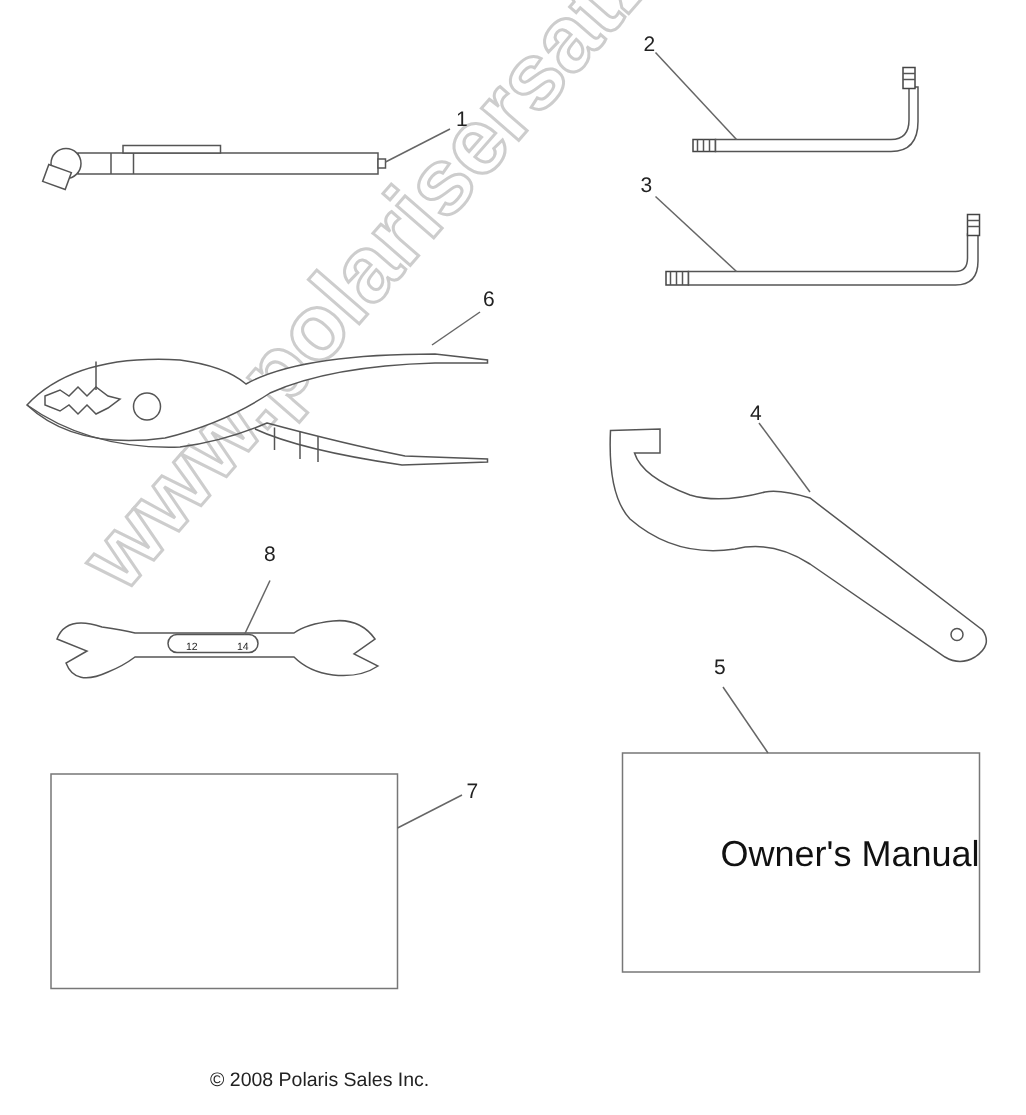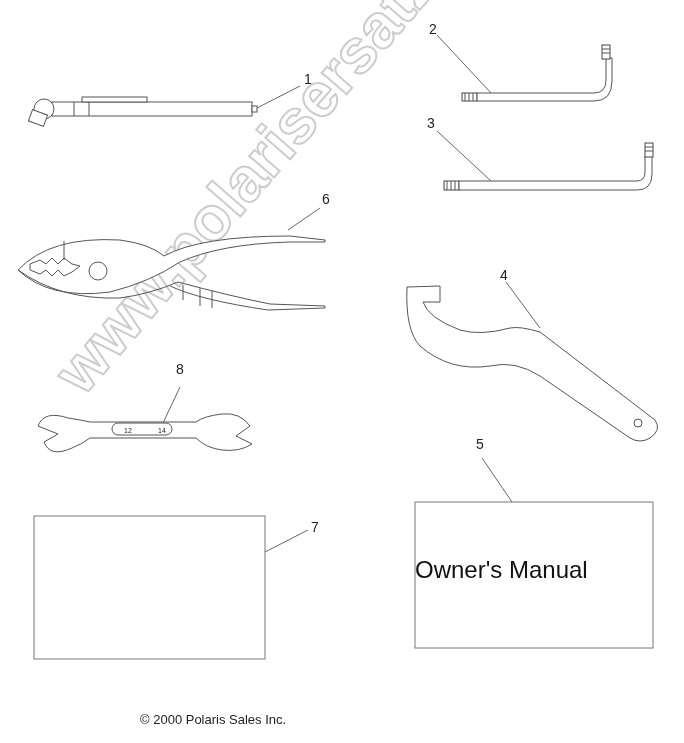--- a/index.html
+++ b/index.html
@@ -1,19 +1,19 @@
 <!DOCTYPE html>
 <html><head>
 <meta charset="utf-8">
 <style>
   html, body { margin: 0; padding: 0; background: #ffffff; }
   body { width: 684px; height: 743px; position: relative; overflow: hidden; font-family: "Liberation Sans", sans-serif; }
   svg.stage { position: absolute; left: 0; top: 0; }
   .callout { position: absolute; font-family: "Liberation Sans", sans-serif; font-size: 14px; color: #222; line-height: 1; }
-  .manual-text { position: absolute; left: 415px; top: 556px; width: 238px; text-align: left; font-family: "Liberation Sans", sans-serif; font-size: 24px; color: #111; }
+  .manual-text { position: absolute; left: 415px; top: 556px; width: 238px; text-align: right; font-family: "Liberation Sans", sans-serif; font-size: 24px; color: #111; }
   .copyright { position: absolute; left: 140px; top: 712px; font-family: "Liberation Sans", sans-serif; font-size: 13px; color: #222; }
   .watermark { position: absolute; left: 40px; top: 360px; width: 720px; transform: rotate(-49deg); transform-origin: 0 0; font-family: "Liberation Sans", sans-serif; font-weight: bold; font-size: 62px; color: #fff; -webkit-text-stroke: 2px #c8c8c8; opacity: 0.9; white-space: nowrap; pointer-events: none; }
 </style>
 </head>
 <body>
 
 <div class="watermark">www.polarisersatzteile.de</div>
 
 <svg class="stage" width="684" height="743" viewBox="0 0 684 743" xmlns="http://www.w3.org/2000/svg" fill="none" stroke="#555" stroke-width="1">
 
@@ -92,13 +92,13 @@
 <div class="callout" style="left:304px;top:72px;">1</div>
 <div class="callout" style="left:429px;top:22px;">2</div>
 <div class="callout" style="left:427px;top:116px;">3</div>
 <div class="callout" style="left:500px;top:268px;">4</div>
 <div class="callout" style="left:476px;top:437px;">5</div>
 <div class="callout" style="left:322px;top:192px;">6</div>
 <div class="callout" style="left:311px;top:520px;">7</div>
 <div class="callout" style="left:176px;top:362px;">8</div>
 
 <div class="manual-text">Owner's Manual</div>
-<div class="copyright">© 2000 Polaris Sales Inc.</div>
+<div class="copyright">© 2008 Polaris Sales Inc.</div>
 
 </body></html>

